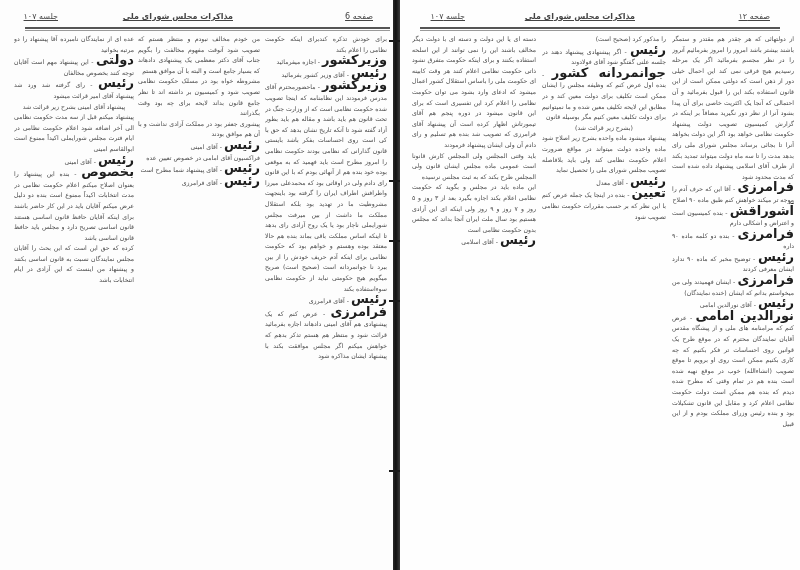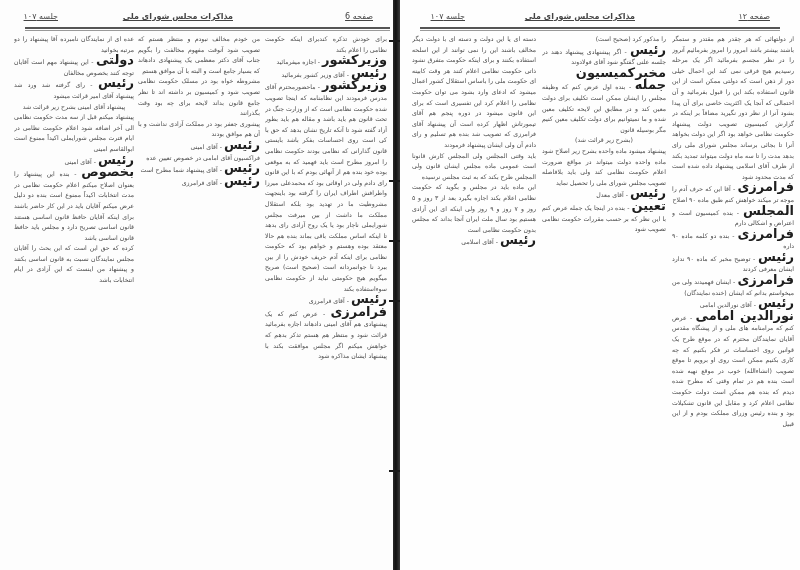--- a/index.html
+++ b/index.html
@@ -74,31 +74,31 @@
     <span class="pg" style="right:30px;">صفحه ۱۲</span>
     <span class="pg" style="right:165px;font-weight:bold;">مذاکرات مجلس شورای ملی</span>
     <span class="pg" style="right:335px;">جلسه ۱۰۷</span>
   </div>
   <div class="rule" style="left:20px;width:360px;"></div>
   <div class="rule2" style="left:20px;width:360px;"></div>
 
   <div class="col" id="R0" style="left:272px;width:122px;height:470px;">
       <p><span>از دولتهائی که هر چقدر هم مقتدر و ستمگر باشند بیشتر باشد امروز را امروز بفرمائیم آنروز را در نظر مجسم بفرمائید اگر یک مرحله رسیدیم هیچ فرقی نمی کند این احمال خیلی دور از ذهن است که دولتی ممکن است از این قانون استفاده بکند این را قبول بفرمائید و آن احتمالی که آنجا یک اکثریت خاصی برای آن پیدا بشود آنرا از نظر دور نگیرید مضافاً بر اینکه در گزارش کمیسیون تصویب دولت پیشنهاد حکومت نظامی خواهد بود اگر این دولت بخواهد آنرا تا بجائی برساند مجلس شورای ملی رای بدهد مدت را تا سه ماه دولت میتواند تمدید بکند از طرف آقای اسلامی پیشنهاد داده شده است که مدت محدود شود</span></p>
       <p><span class="spk">فرامرزی</span> - <span>آقا این که حرف آدم را موجه تر میکند خواهش کنم طبق ماده ۹۰ اصلاح</span></p>
-      <p><span class="spk">المجلس</span> - <span>بنده کمیسیون است و اعتراض و اشکالی دارم</span></p>
+      <p><span class="spk">آشوراقش</span> - <span>بنده کمیسیون است و اعتراض و اشکالی دارم</span></p>
       <p><span class="spk">فرامرزی</span> - <span>بنده دو کلمه ماده ۹۰ داره</span></p>
       <p><span class="spk">رئیس</span> - <span>توضیح مخبر که ماده ۹۰ ندارد ایشان معرفی کردند</span></p>
       <p><span class="spk">فرامرزی</span> - <span>ایشان فهمیدند ولی من میخواستم بدانم که ایشان (خنده نمایندگان)</span></p>
       <p><span class="spk">رئیس</span> - <span>آقای نورالدین امامی</span></p>
       <p><span class="spk">نورالدین امامی</span> - <span>عرض کنم که مرامنامه های ملی و از پیشگاه مقدس آقایان نمایندگان محترم که در موقع طرح یک قوانین روی احساسات تر فکر بکنیم که چه کاری بکنیم ممکن است روی او برویم تا موقع تصویب (انشاءالله) خوب در موقع نهیه شده است بنده هم در تمام وقتی که مطرح شده دیدم که بنده هم ممکن است دولت حکومت نظامی اعلام کرد و مقابل این قانون تشکیلات بود و بنده رئیس وزرای مملکت بودم و از این قبیل</span></p>
     </div>
   <div class="col" id="R1" style="left:142px;width:124px;height:480px;">
       <p><span>را مذکور کرد (صحیح است)</span></p>
       <p><span class="spk">رئیس</span> - <span>اگر پیشنهادی پیشنهاد دهند در جلسه علنی گفتگو شود آقای فولادوند</span></p>
-      <p><span class="spk">مخبرکمیسیون جمله</span> - <span>بنده اول عرض کنم که وظیفه مجلس را ایشان ممکن است تکلیف برای دولت معین کند و در مطابق این لایحه تکلیف معین شده و ما نمیتوانیم برای دولت تکلیف معین کنیم مگر بوسیله قانون</span></p>
+      <p><span class="spk">جوانمردانه کشور</span> - <span>بنده اول عرض کنم که وظیفه مجلس را ایشان ممکن است تکلیف برای دولت معین کند و در مطابق این لایحه تکلیف معین شده و ما نمیتوانیم برای دولت تکلیف معین کنیم مگر بوسیله قانون</span></p>
       <p class="center"><span>(بشرح زیر قرائت شد)</span></p>
       <p><span>پیشنهاد میشود ماده واحده بشرح زیر اصلاح شود ماده واحده دولت میتواند در مواقع ضرورت اعلام حکومت نظامی کند ولی باید بلافاصله تصویب مجلس شورای ملی را تحصیل نماید</span></p>
       <p><span class="spk">رئیس</span> - <span>آقای معدل</span></p>
       <p><span class="spk">تعیین</span> - <span>بنده در اینجا یک جمله عرض کنم با این نظر که بر حسب مقررات حکومت نظامی تصویب شود</span></p>
     </div>
   <div class="col" id="R2" style="left:12px;width:124px;height:500px;">
       <p><span>دسته ای یا این دولت و دسته ای با دولت دیگر مخالف باشند این را نمی توانند از این اسلحه استفاده بکنند و برای اینکه حکومت متفرق نشود ذاتی حکومت نظامی اعلام کنند هر وقت کابینه ای حکومت ملی را باساس استقلال کشور اعمال میشود که ادعای وارد بشود می توان حکومت نظامی را اعلام کرد این تفسیری است که برای این قانون میشود در دوره پنجم هم آقای تیمورتاش اظهار کرده است آن پیشنهاد آقای فرامرزی که تصویب شد بنده هم تسلیم و رای دادم آن ولی ایشان پیشنهاد فرمودند</span></p>
       <p><span>باید وقتی المجلس ولی المجلس کارش قانونا است عمومی ماده مجلس ایشان قانون ولی المجلس طرح بکند که به ثبت مجلس نرسیده</span></p>
       <p><span>این ماده باید در مجلس و بگوید که حکومت نظامی اعلام بکند اجازه بگیرد بعد از ۳ روز و ۵ روز و ۷ روز و ۹ روز ولی اینکه ای این آزادی هستیم بود سال ملت ایران آنجا بداند که مجلس بدون حکومت نظامی است</span></p>
       <p><span class="spk">رئیس</span> - <span>آقای اسلامی</span></p>

